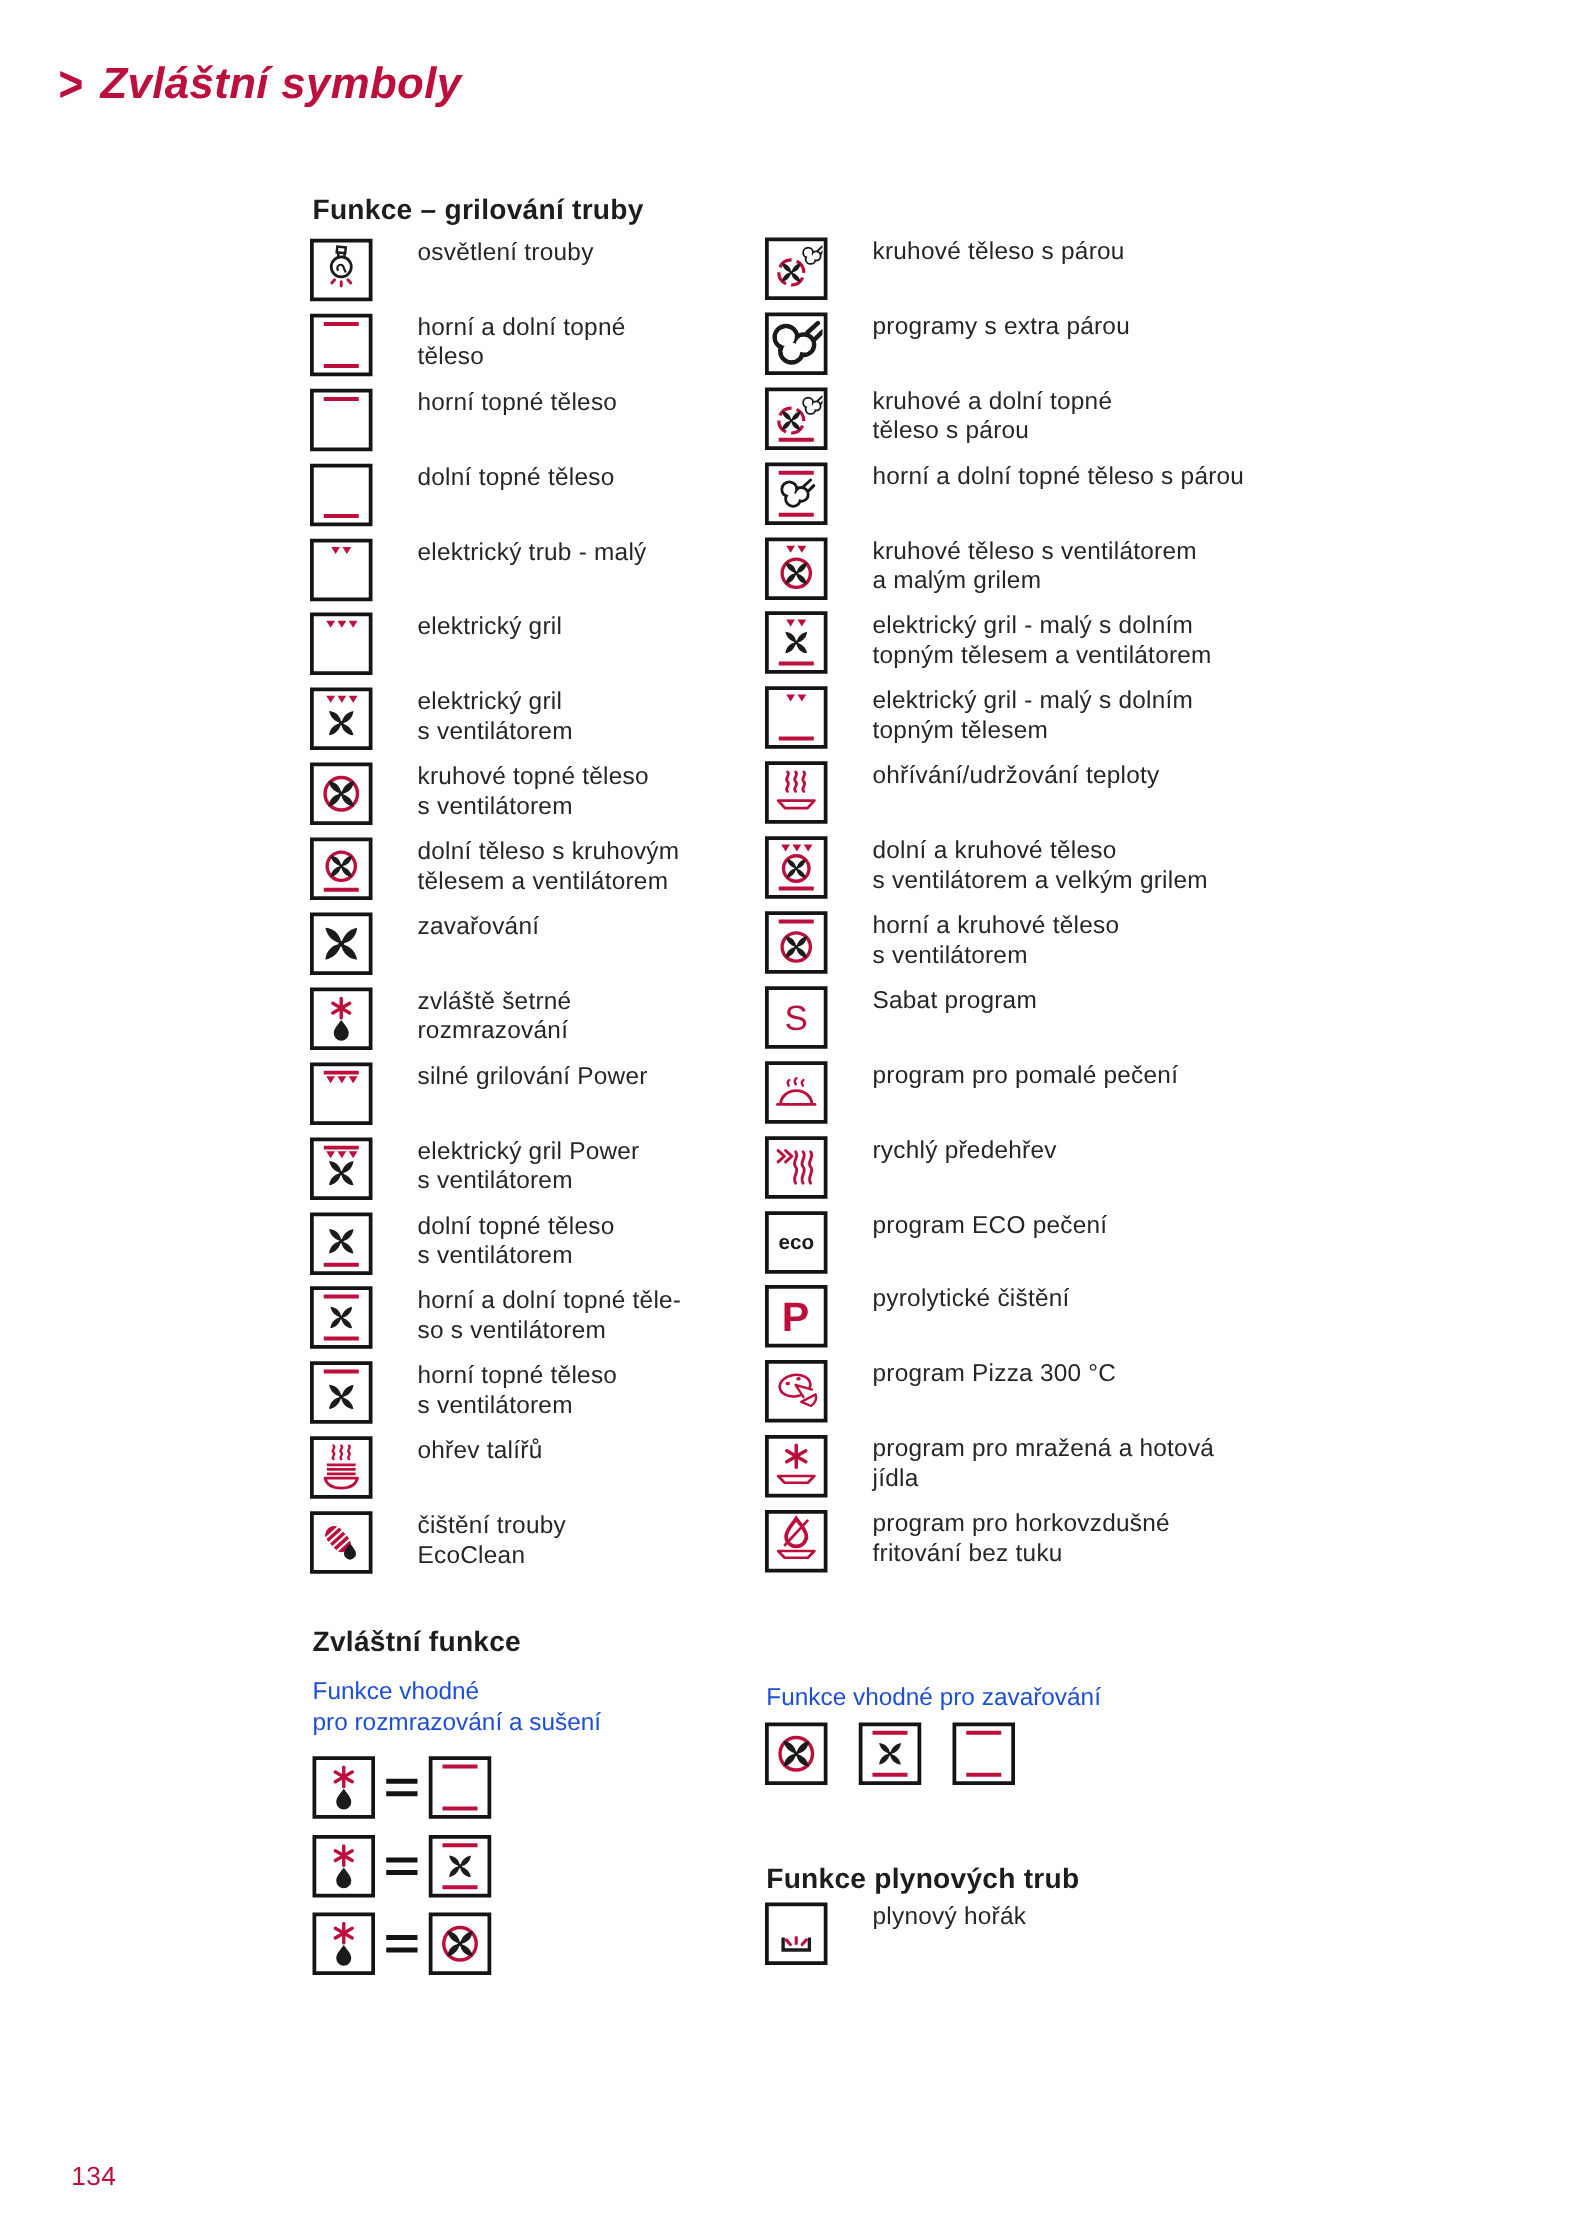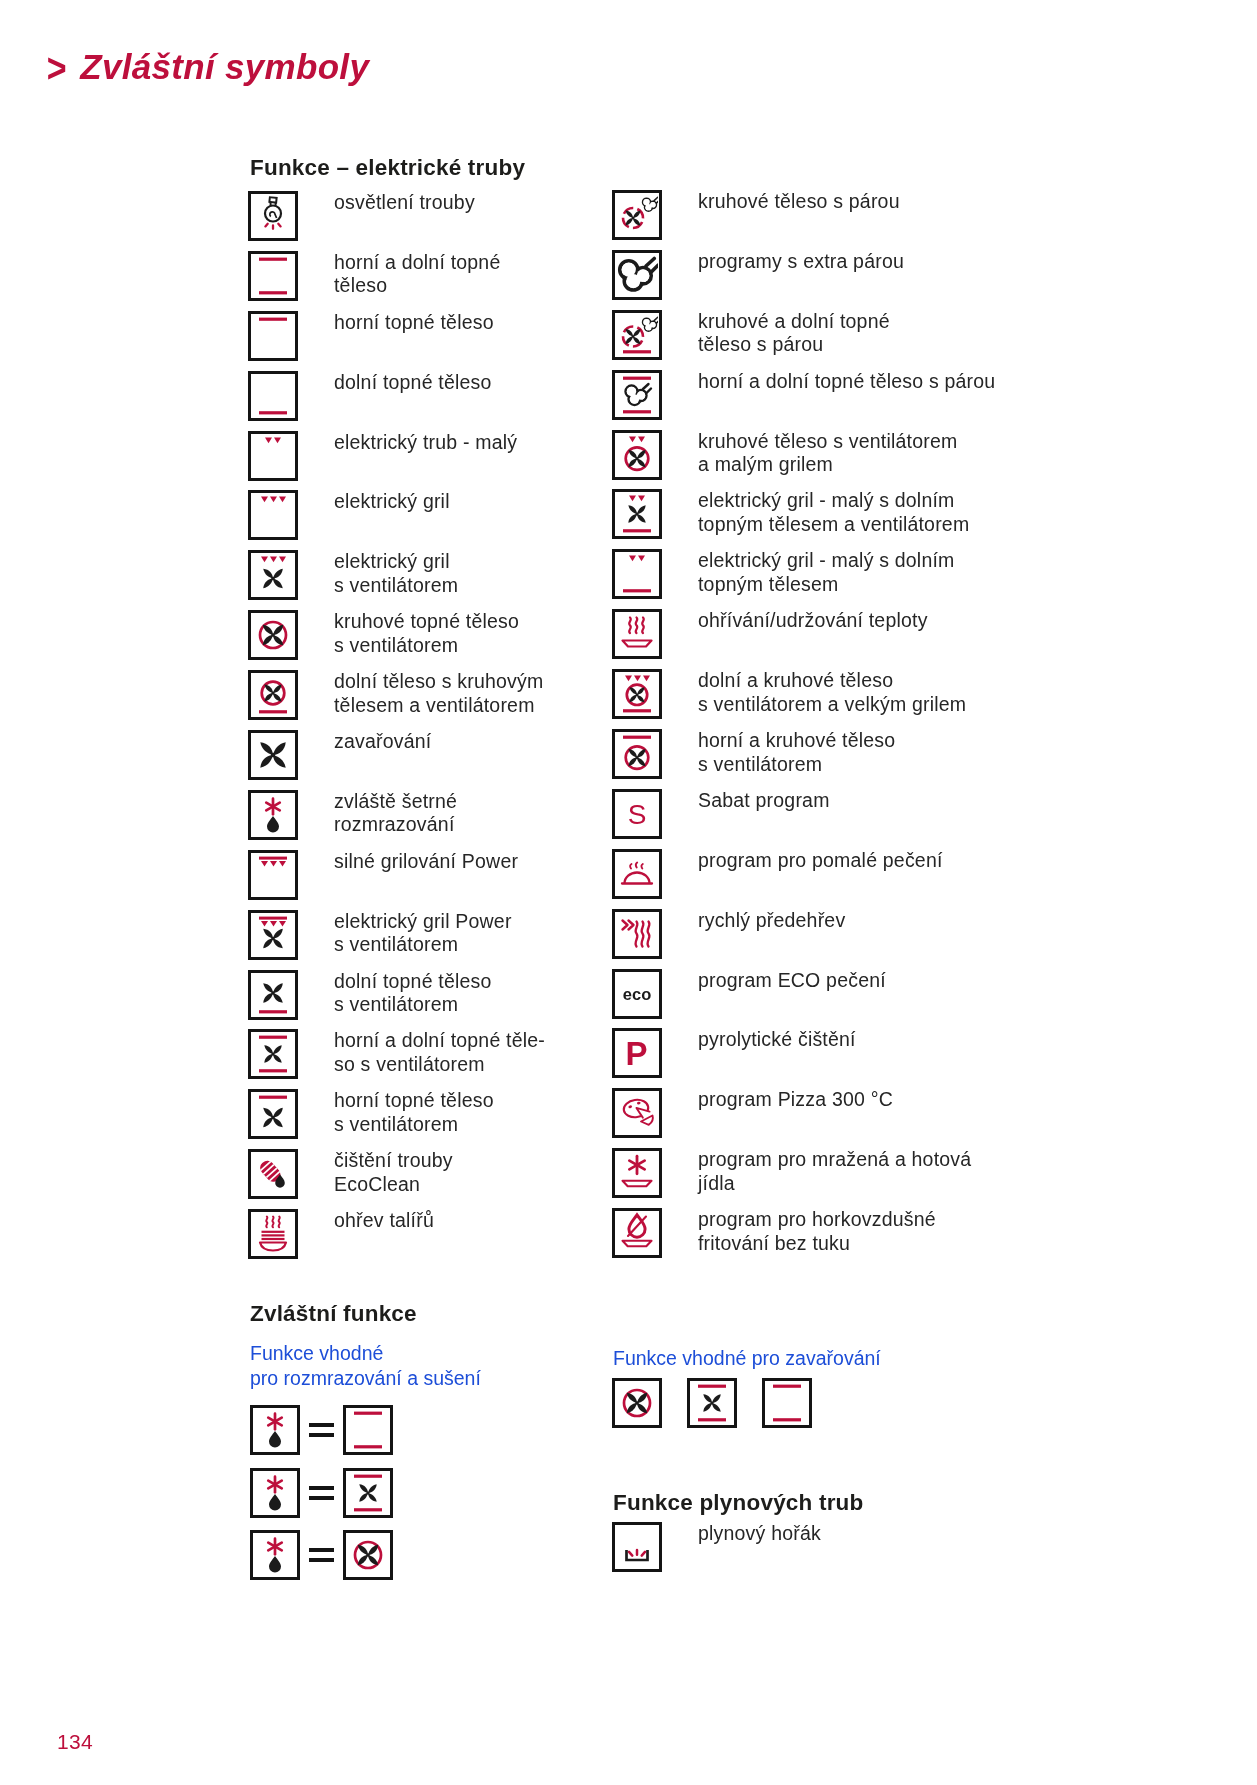--- a/index.html
+++ b/index.html
@@ -26,21 +26,21 @@
 </style>
 </head>
 <body>
 
 <div class="page">
   <div class="title">
     <span class="chev">&gt;</span>
     <span class="t">Zvláštní symboly</span>
   </div>
 
-  <div class="h2" style="left:250px;top:155px">Funkce – elektrické truby</div>
+  <div class="h2" style="left:250px;top:155px">Funkce – grilování truby</div>
   <div class="col" id="col-left" style="left:248px;top:191px">
       <div class="sym-row">
         <div class="sym-box">
           <svg viewBox="0 0 42 42" width="42" height="42">
             <rect x="17.6" y="2.6" width="6.8" height="4.6" fill="none" stroke="#1b1b1b" stroke-width="2" transform="rotate(6 21 5)"></rect>
             <path d="M18.4 7.2 L18.8 10.8 M23.8 7.2 L23.4 10.8" stroke="#1b1b1b" stroke-width="2" fill="none"></path>
             <circle cx="21" cy="18.5" r="8" fill="none" stroke="#1b1b1b" stroke-width="2.2"></circle>
             <path d="M18.8 21.5 a2.6 2.6 0 1 1 4.2 -2.1 L24.6 23" fill="none" stroke="#1b1b1b" stroke-width="1.7"></path>
             <path d="M15.7 28.8 L13.4 31.4 M21 30.4 L21 33.8 M26.3 28.8 L28.6 31.4" stroke="#bd0f3c" stroke-width="2.3" stroke-linecap="round" fill="none"></path>
           </svg>
@@ -273,54 +273,54 @@
               <path d="M0 0 C1.2 -4.8 4.2 -9.3 10.6 -10.6 C10 -4 5.2 -0.3 0 0 Z" fill="#1b1b1b" transform="rotate(90)"></path>
               <path d="M0 0 C1.2 -4.8 4.2 -9.3 10.6 -10.6 C10 -4 5.2 -0.3 0 0 Z" fill="#1b1b1b" transform="rotate(180)"></path>
               <path d="M0 0 C1.2 -4.8 4.2 -9.3 10.6 -10.6 C10 -4 5.2 -0.3 0 0 Z" fill="#1b1b1b" transform="rotate(270)"></path>
               <circle cx="0" cy="0" r="1.9" fill="#1b1b1b"></circle>
             </g>
           </svg>
         </div>
         <div class="sym-label">
           <div>horní topné těleso</div>
           <div>s ventilátorem</div>
-        </div>
-      </div>
-      <div class="sym-row">
-        <div class="sym-box">
-          <svg viewBox="0 0 42 42" width="42" height="42">
-            <g transform="translate(19 19) rotate(-42)">
-              <rect x="-7" y="-12.5" width="14" height="23" rx="6.5" fill="#bd0f3c"></rect>
-              <path d="M-7 -8 H7" stroke="#fff" stroke-width="1.7"></path>
-              <path d="M-7 -3.5 H7" stroke="#fff" stroke-width="1.7"></path>
-              <path d="M-7 1 H7" stroke="#fff" stroke-width="1.7"></path>
-              <path d="M-7 5.5 H7" stroke="#fff" stroke-width="1.7"></path>
-            </g>
-            <path d="M0 -7.5 C2.8 -3.5 6 -0.5 6 3 A6 6 0 1 1 -6 3 C-6 -0.5 -2.8 -3.5 0 -7.5 Z" fill="#1b1b1b" transform="translate(28 27.5) scale(0.8)"></path>
-          </svg>
-        </div>
-        <div class="sym-label">
-          <div>čištění trouby</div>
-          <div>EcoClean</div>
         </div>
       </div>
       <div class="sym-row">
         <div class="sym-box">
           <svg viewBox="0 0 42 42" width="42" height="42">
             <path d="M14.8 3.5 c2.2 1.8 -2.2 3.6 0 5.4 c2.2 1.8 -2.2 3.6 0 5.4" stroke="#bd0f3c" stroke-width="1.9" fill="none" stroke-linecap="round"></path>
             <path d="M21 3.5 c2.2 1.8 -2.2 3.6 0 5.4 c2.2 1.8 -2.2 3.6 0 5.4" stroke="#bd0f3c" stroke-width="1.9" fill="none" stroke-linecap="round"></path>
             <path d="M27.2 3.5 c2.2 1.8 -2.2 3.6 0 5.4 c2.2 1.8 -2.2 3.6 0 5.4" stroke="#bd0f3c" stroke-width="1.9" fill="none" stroke-linecap="round"></path>
             <path d="M9.5 18.8 H32.5" stroke="#bd0f3c" stroke-width="2.2"></path>
             <path d="M9.5 22.4 H32.5" stroke="#bd0f3c" stroke-width="2.2"></path>
             <path d="M9.5 26 H32.5" stroke="#bd0f3c" stroke-width="2.2"></path>
             <path d="M8 29.5 H34 C32.5 35.5 27 37.5 21 37.5 C15 37.5 9.5 35.5 8 29.5 Z" fill="none" stroke="#bd0f3c" stroke-width="2.2" stroke-linejoin="round"></path>
           </svg>
         </div>
         <div class="sym-label">
           <div>ohřev talířů</div>
+        </div>
+      </div>
+      <div class="sym-row">
+        <div class="sym-box">
+          <svg viewBox="0 0 42 42" width="42" height="42">
+            <g transform="translate(19 19) rotate(-42)">
+              <rect x="-7" y="-12.5" width="14" height="23" rx="6.5" fill="#bd0f3c"></rect>
+              <path d="M-7 -8 H7" stroke="#fff" stroke-width="1.7"></path>
+              <path d="M-7 -3.5 H7" stroke="#fff" stroke-width="1.7"></path>
+              <path d="M-7 1 H7" stroke="#fff" stroke-width="1.7"></path>
+              <path d="M-7 5.5 H7" stroke="#fff" stroke-width="1.7"></path>
+            </g>
+            <path d="M0 -7.5 C2.8 -3.5 6 -0.5 6 3 A6 6 0 1 1 -6 3 C-6 -0.5 -2.8 -3.5 0 -7.5 Z" fill="#1b1b1b" transform="translate(28 27.5) scale(0.8)"></path>
+          </svg>
+        </div>
+        <div class="sym-label">
+          <div>čištění trouby</div>
+          <div>EcoClean</div>
         </div>
       </div>
     </div>
   <div class="col" id="col-right" style="left:612px;top:190px">
       <div class="sym-row">
         <div class="sym-box">
           <svg viewBox="0 0 42 42" width="42" height="42">
             <circle cx="17" cy="24" r="10" fill="none" stroke="#bd0f3c" stroke-width="2.6" stroke-dasharray="11.5 4.2" transform="rotate(24 17 24)"></circle>
             <g transform="translate(17 24) scale(0.7037037037037036)">
               <path d="M0 0 C1.2 -4.8 4.2 -9.3 10.6 -10.6 C10 -4 5.2 -0.3 0 0 Z" fill="#1b1b1b" transform="rotate(0)"></path>

